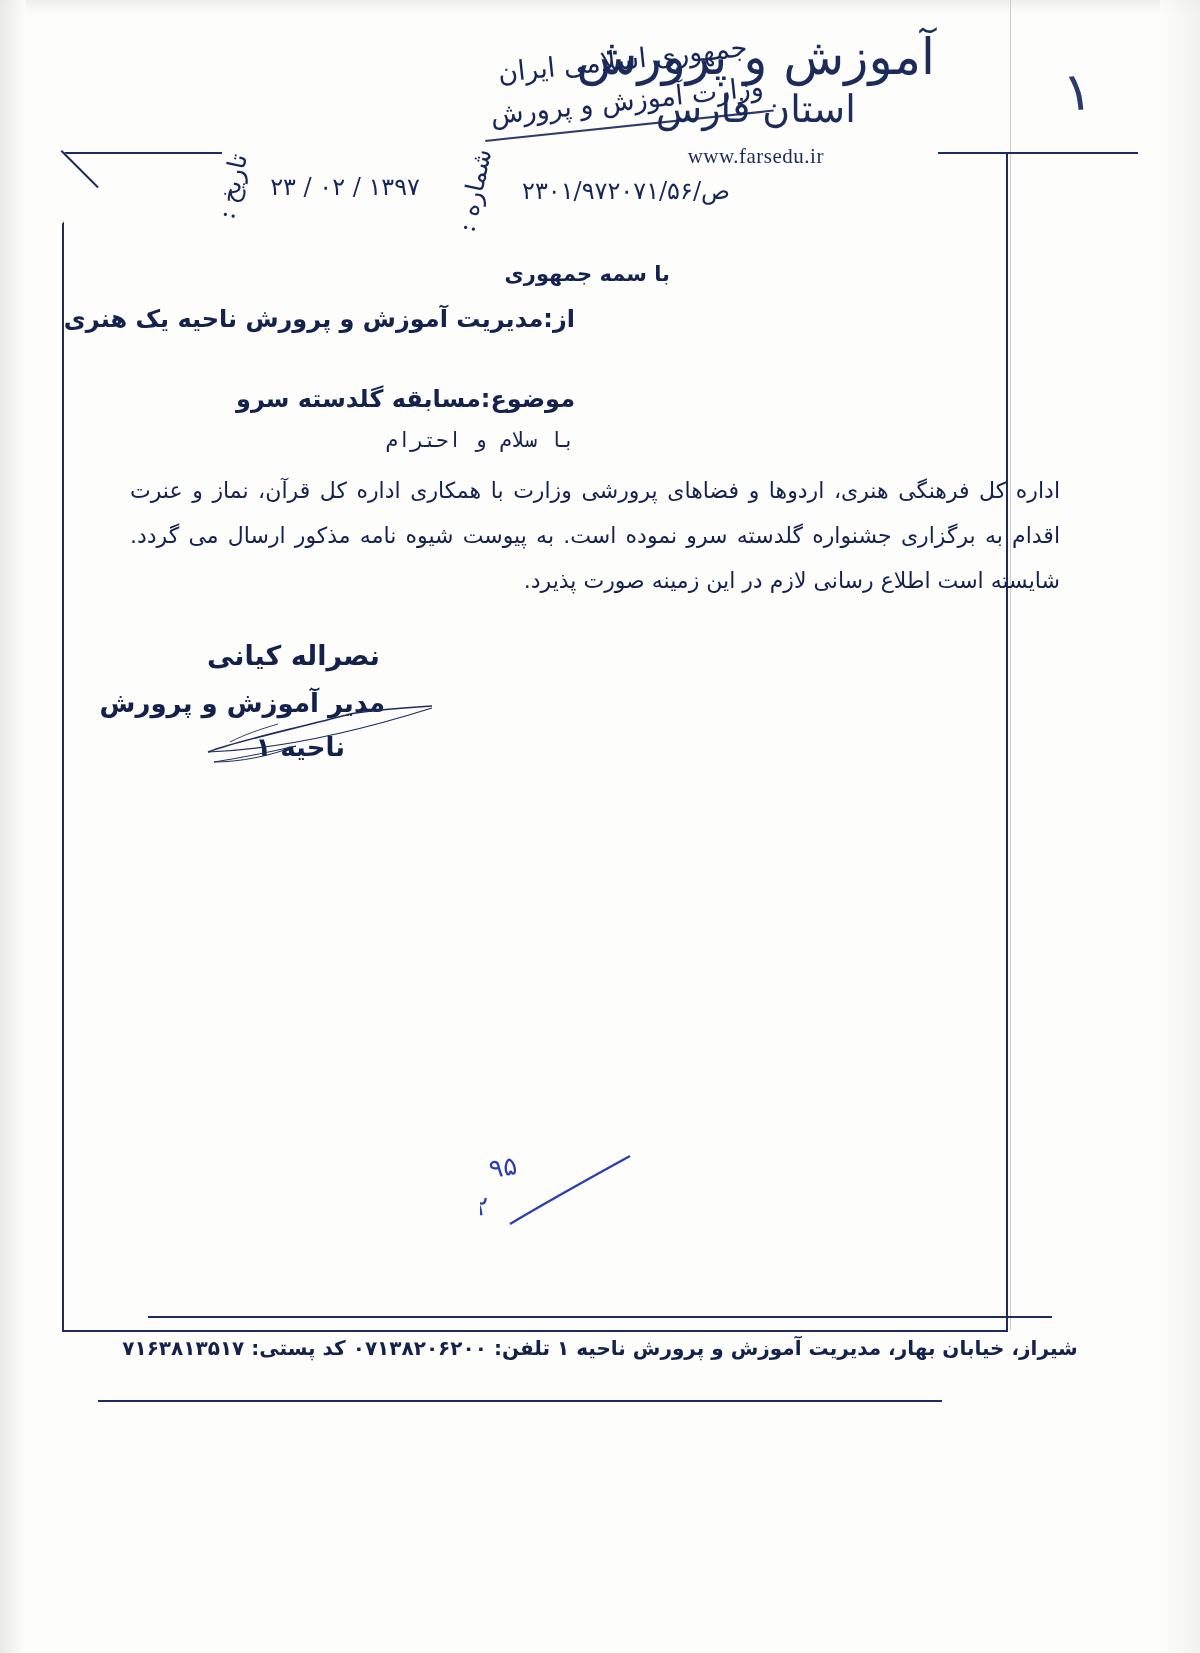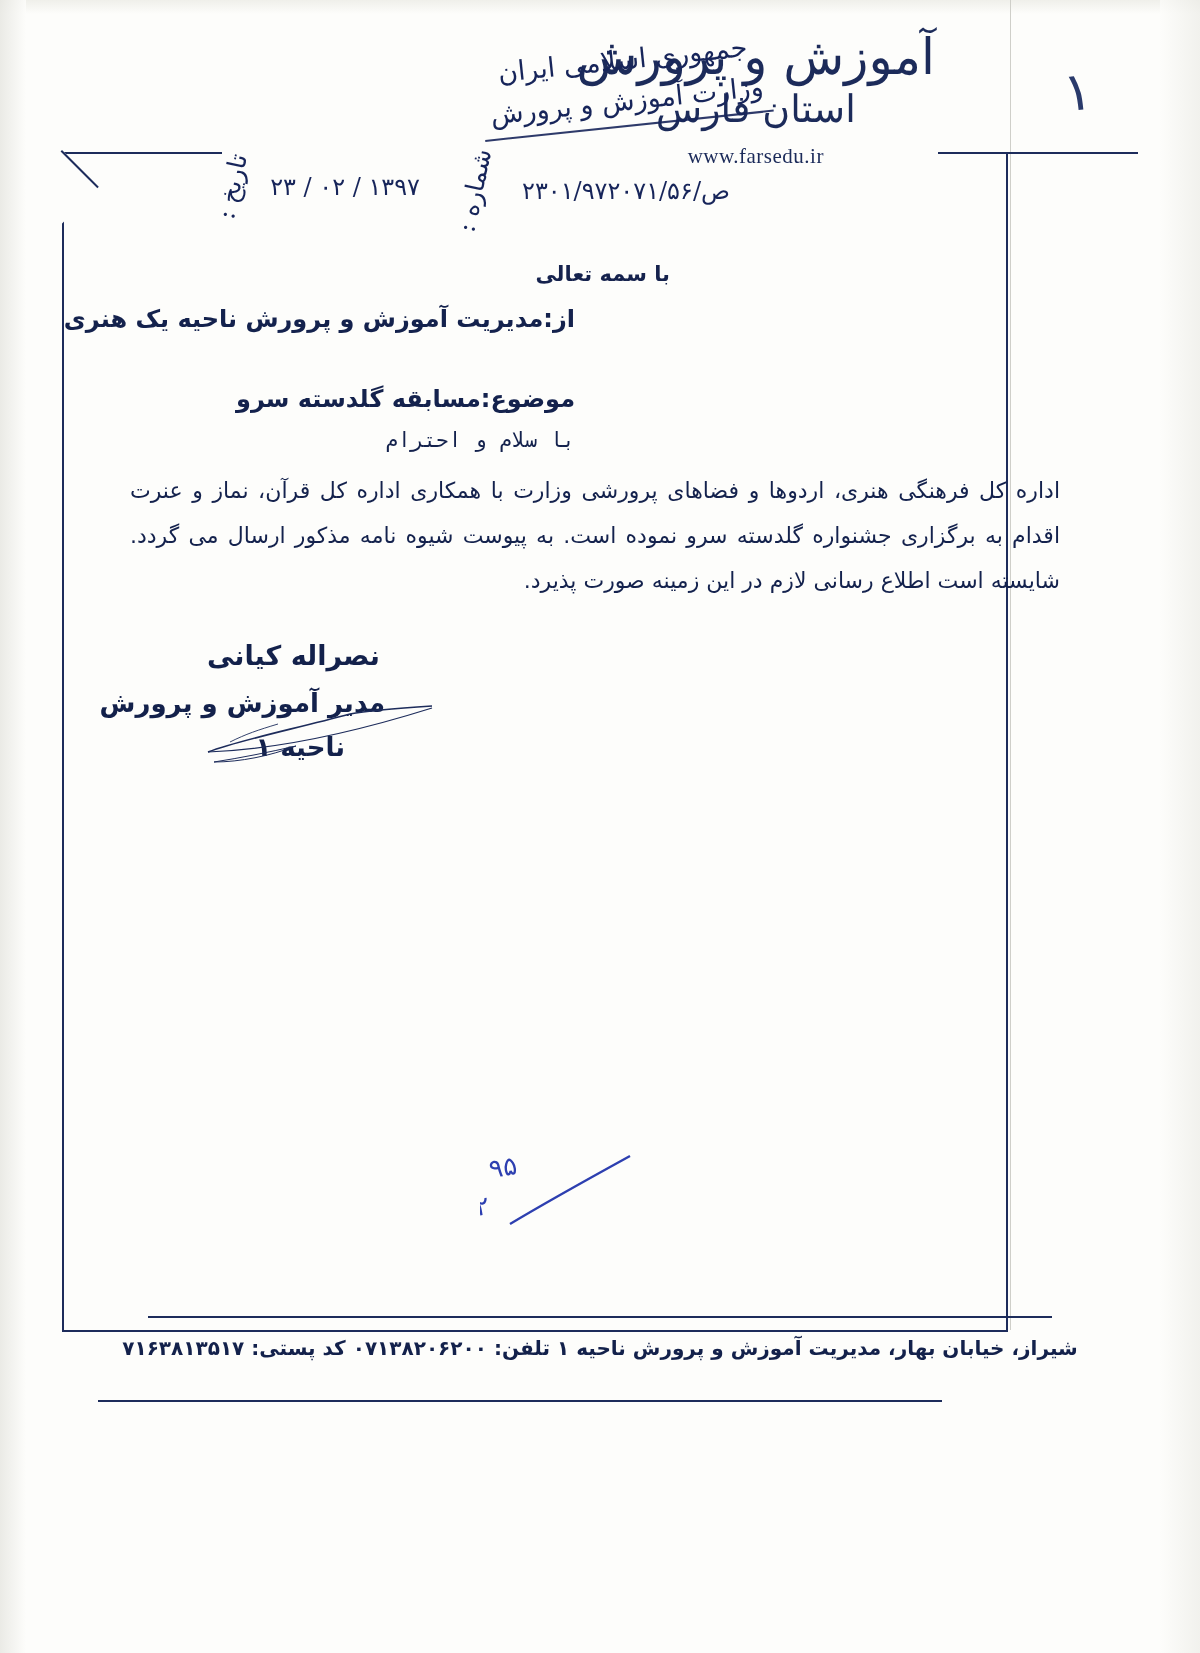--- a/index.html
+++ b/index.html
@@ -338,21 +338,21 @@
   <div class="field number-block">
     <span class="number-value">ص/۲۳۰۱/۹۷۲۰۷۱/۵۶</span>
     <span class="field-label">شماره :</span>
   </div>
 
   <div class="field date-block">
     <span class="date-value">۱۳۹۷ / ۰۲ / ۲۳</span>
     <span class="field-label">تاریخ :</span>
   </div>
 
-  <div class="bismillah">با سمه تعالی</div>
+  <div class="bismillah">با سمه جمهوری</div>
   <div class="meta-line meta-from">از:مدیریت آموزش و پرورش ناحیه یک هنری</div>
   <div class="meta-line meta-subj">موضوع:مسابقه گلدسته سرو</div>
   <div class="greeting">با سلام و احترام</div>
   <div class="body-text">اداره کل فرهنگی هنری، اردوها و فضاهای پرورشی وزارت با همکاری اداره کل قرآن، نماز و عنرت اقدام به برگزاری جشنواره گلدسته سرو نموده است. به پیوست شیوه نامه مذکور ارسال می گردد. شایسته است اطلاع رسانی لازم در این زمینه صورت پذیرد.</div>
 
   <div class="sign-name">نصراله کیانی</div>
   <div class="sign-title1">مدیر آموزش و پرورش</div>
   <div class="sign-title2">ناحیه ۱</div>
 
   <svg class="sign-scribble" viewBox="0 0 240 70">

